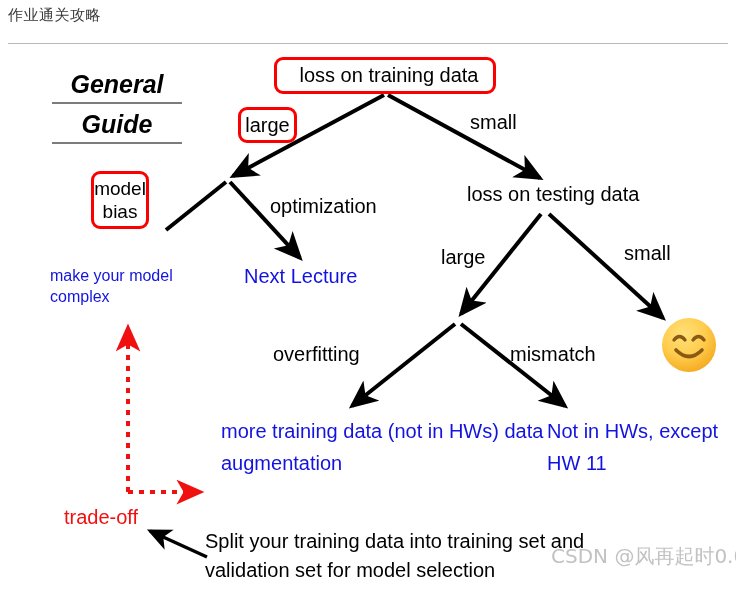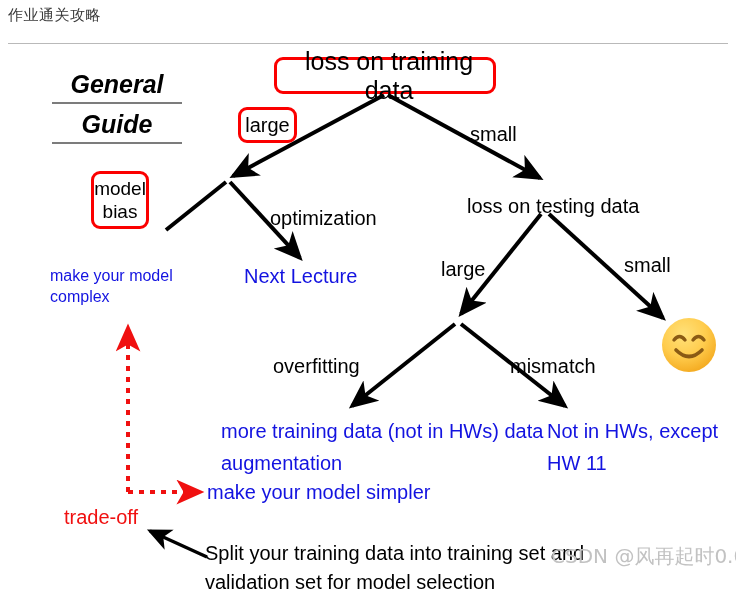--- a/index.html
+++ b/index.html
@@ -55,21 +55,21 @@
     height: 592px;
     pointer-events: none;
   }
 
   
   .node {
     position: absolute;
     white-space: nowrap;
     line-height: 1.18;
   }
-  .black-txt { color: #000000; margin-top: 12px; }
+  .black-txt { color: #000000; }
   .blue-txt  { color: #1313e0; }
   .red-txt   { color: #f01010; }
 
   
   .guide-title {
     position: absolute;
     left: 52px;
     top: 68px;
     width: 130px;
     text-align: center;
@@ -93,21 +93,21 @@
     border-radius: 9px;
     background: #ffffff;
     box-sizing: border-box;
     text-align: center;
     color: #000;
     display: flex;
     flex-direction: column;
     align-items: center;
     justify-content: center;
   }
-  #box-root  { left: 274px; top: 57px;  width: 222px; height: 37px; font-size: 25px; padding-left: 8px; }
+  #box-root  { left: 274px; top: 57px;  width: 222px; height: 37px; font-size: 20px; padding-left: 8px; }
   #box-large { left: 238px; top: 107px; width: 59px;  height: 36px; font-size: 20px; }
   #box-bias  { left: 91px;  top: 171px; width: 58px;  height: 58px; font-size: 19px; line-height: 1.22; }
 
   
   #lbl-small-1   { left: 470px; top: 111px; font-size: 20px; }
   #lbl-optim     { left: 270px; top: 195px; font-size: 20px; }
   #lbl-testloss  { left: 467px; top: 183px; font-size: 20px; }
   #lbl-large-2   { left: 441px; top: 246px; font-size: 20px; }
   #lbl-small-2   { left: 624px; top: 242px; font-size: 20px; }
   #lbl-overfit   { left: 273px; top: 343px; font-size: 20px; }
@@ -230,21 +230,20 @@
   <div class="node black-txt" id="lbl-optim">optimization</div>
   <div class="node black-txt" id="lbl-testloss">loss on testing data</div>
   <div class="node black-txt" id="lbl-large-2">large</div>
   <div class="node black-txt" id="lbl-small-2">small</div>
   <div class="node black-txt" id="lbl-overfit">overfitting</div>
   <div class="node black-txt" id="lbl-mismatch">mismatch</div>
 
   <div class="node blue-txt" id="leaf-complex">make your model complex</div>
   <div class="node blue-txt" id="leaf-nextlec">Next Lecture</div>
   <div class="node blue-txt" id="leaf-moredata">more training data (not in HWs) data augmentation</div>
-  <div class="node blue-txt" id="leaf-simpler">make your model simpler</div>
   <div class="node blue-txt" id="leaf-nothws">Not in HWs, except HW 11</div>
 
   <div class="node red-txt" id="lbl-tradeoff">trade-off</div>
   <div class="node black-txt" id="leaf-split">Split your training data into training set and validation set for model selection</div>
 
   <svg class="emoji-face" viewBox="0 0 58 58">
     <defs>
       <radialGradient id="emj" cx="40%" cy="30%" r="75%">
         <stop offset="0%" stop-color="#ffe17a"></stop>
         <stop offset="55%" stop-color="#ffcc4d"></stop>

